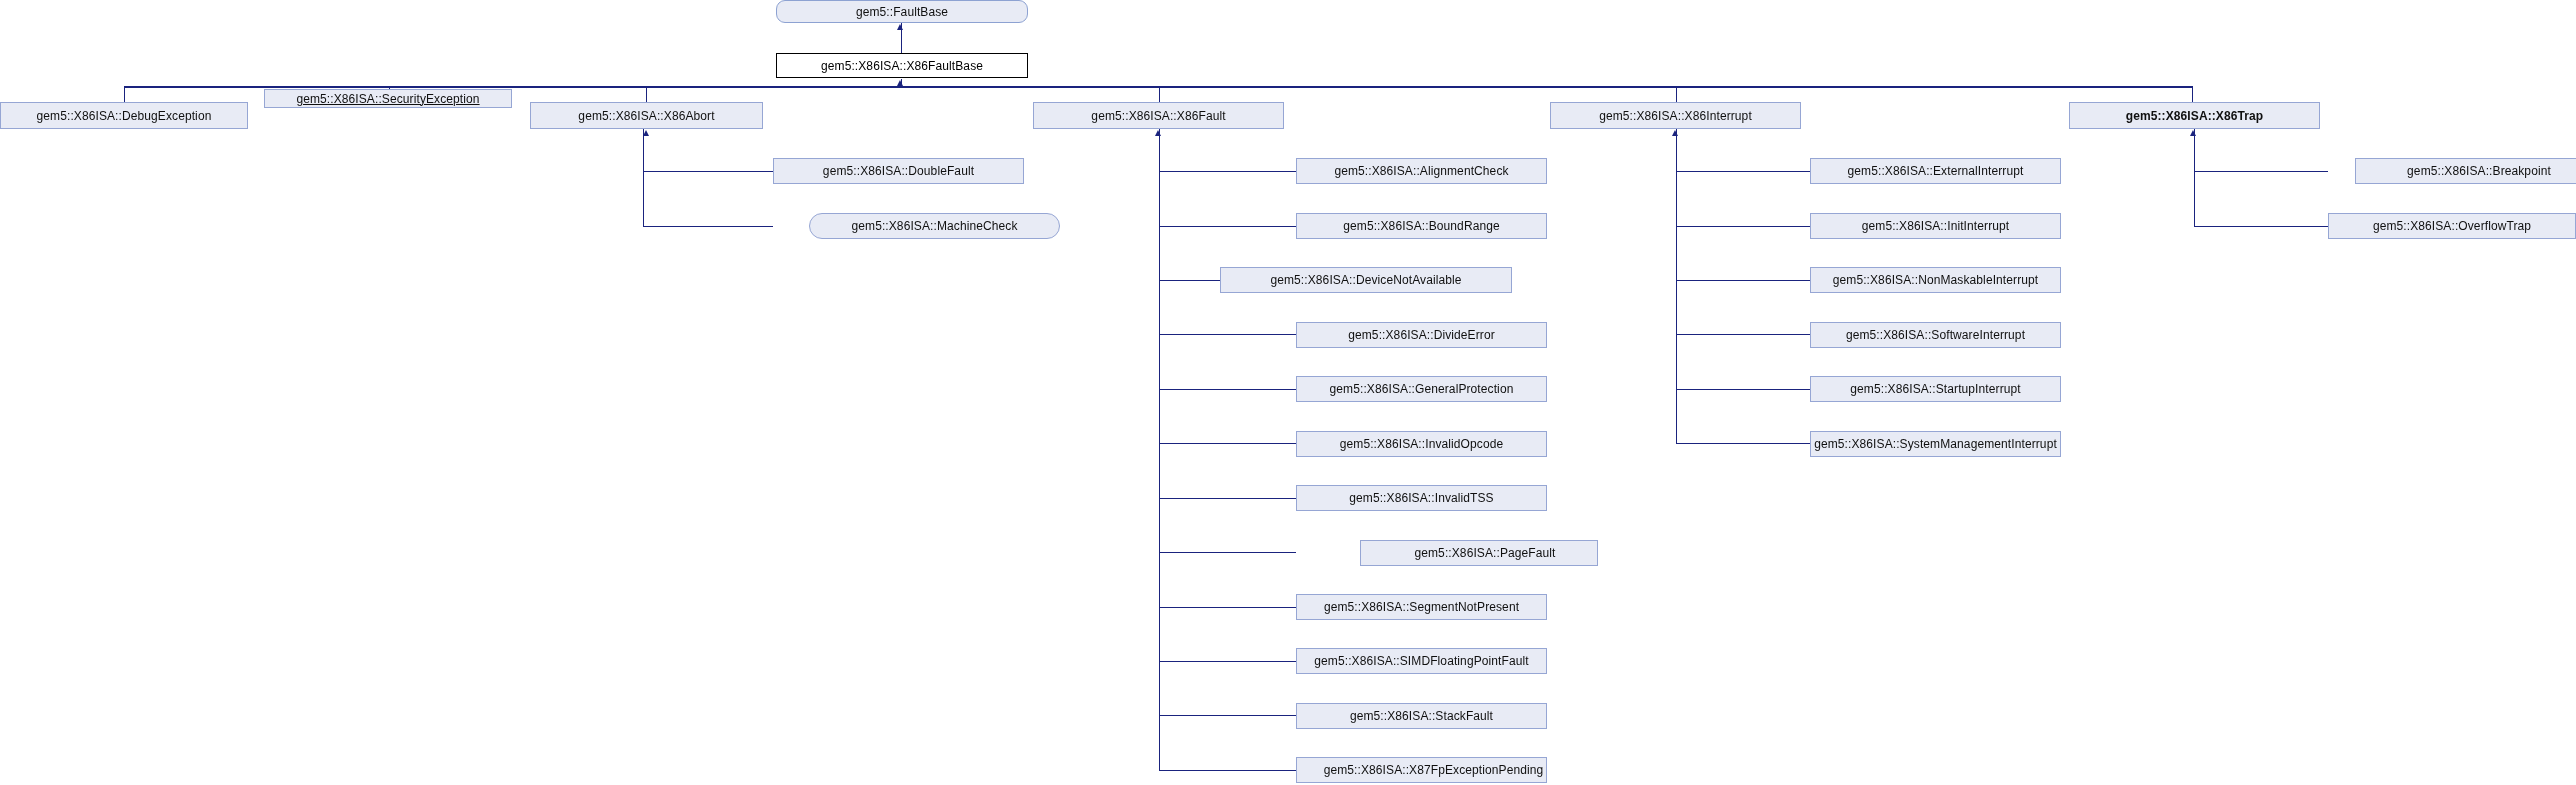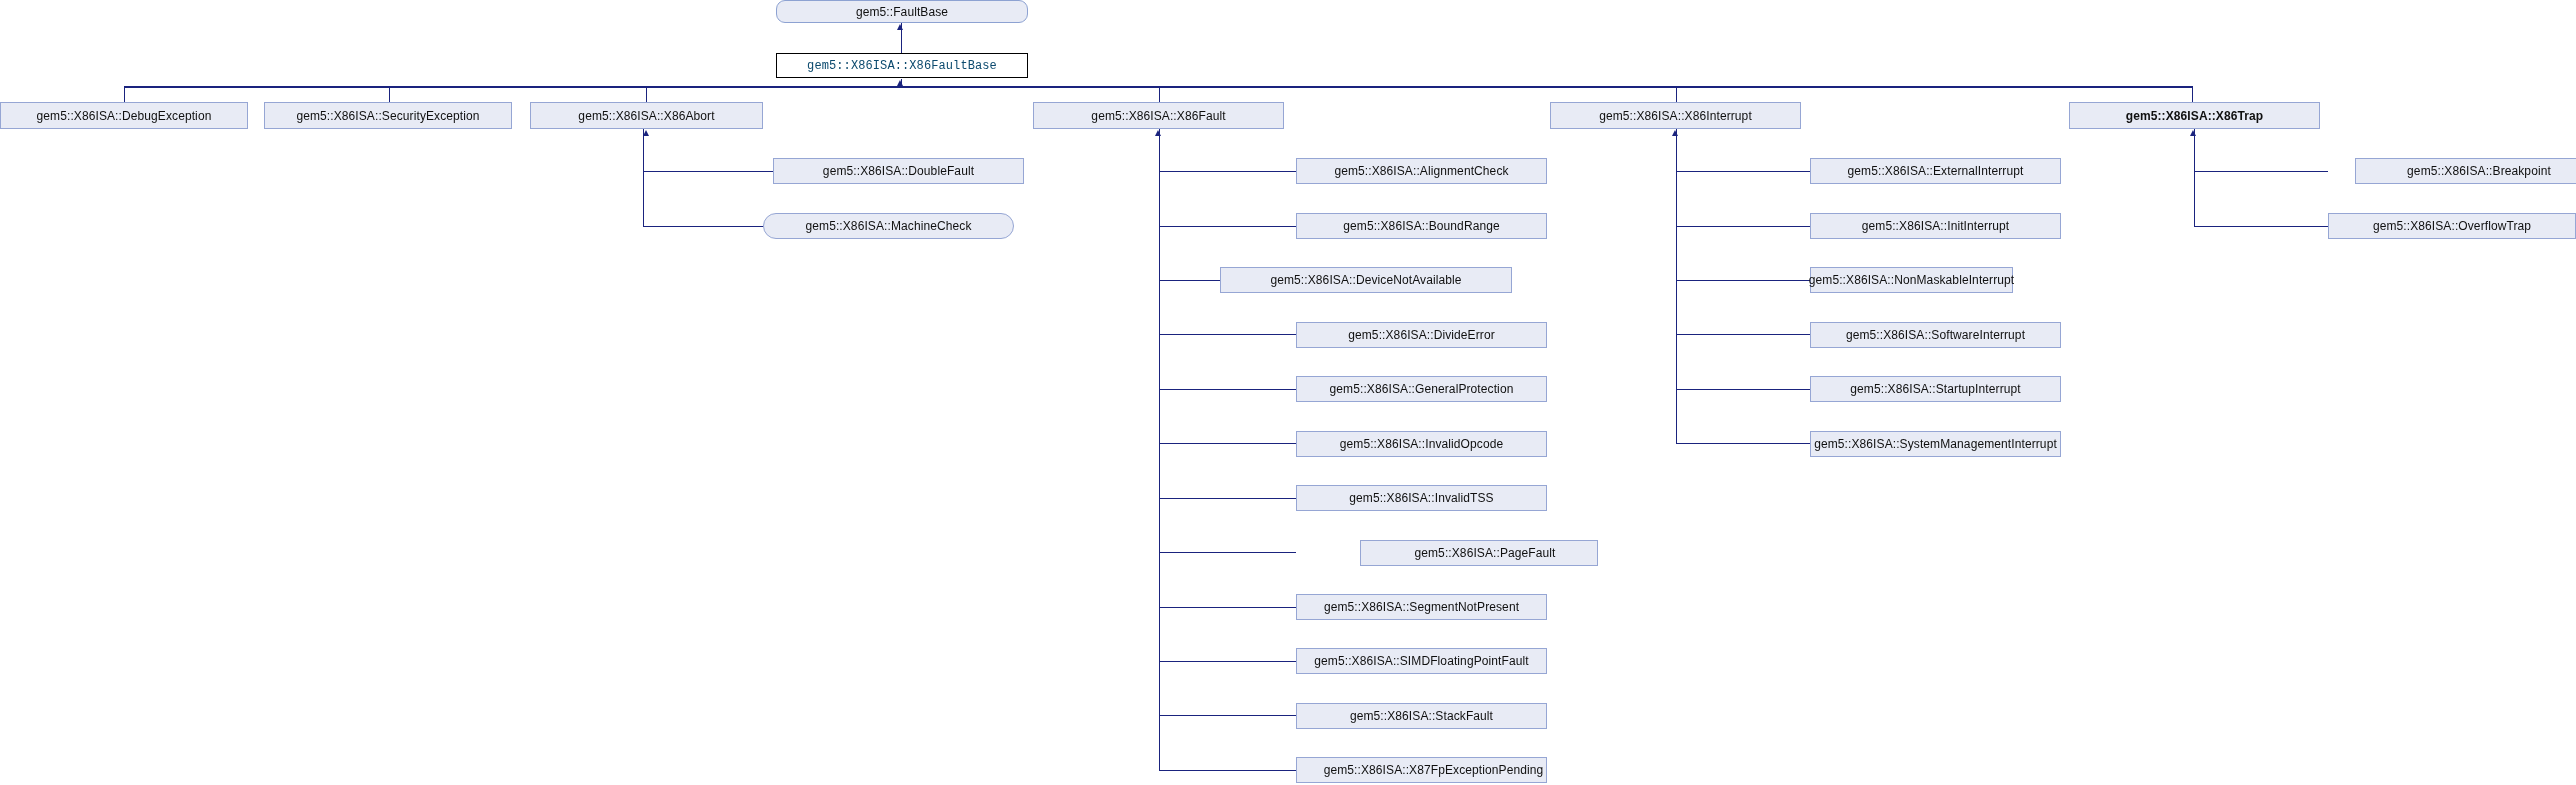--- a/index.html
+++ b/index.html
@@ -29,22 +29,21 @@
     font-size:12px;
     line-height:1;
     letter-spacing:0.1px;
     white-space:nowrap;
     cursor:pointer;
     z-index:5;
   }
   .node.root{
     background:#ffffff;
     border:1.9px solid #000000;
-    color:#0c4a6e;
-    font-family:Liberation Mono, monospace;
+    color:#000000;
   }
   .node.top{
     border-color:#8da2d2;
   }
   
   .edge{
     position:absolute;
     background:#1a237e;
     z-index:1;
   }
@@ -101,41 +100,41 @@
     <div class="edge h" style="left: 2194px; top: 226px; width: 134px;"></div>
     <div class="arrow" style="left: 897px; top: 24px;"></div>
     <div class="arrow" style="left: 897px; top: 80px;"></div>
     <div class="arrow" style="left: 643px; top: 130px;"></div>
     <div class="arrow" style="left: 1155px; top: 130px;"></div>
     <div class="arrow" style="left: 1672px; top: 130px;"></div>
     <div class="arrow" style="left: 2190px; top: 130px;"></div>
     <div class="node top" style="left: 776px; top: 0px; width: 252px; height: 23px; border-radius: 9px;">gem5::FaultBase</div>
     <div class="node root" style="left: 776px; top: 53px; width: 252px; height: 25px;">gem5::X86ISA::X86FaultBase</div>
     <div class="node" style="left: 0px; top: 102px; width: 248px; height: 27px;">gem5::X86ISA::DebugException</div>
-    <div class="node" style="left: 264px; top: 102px; width: 248px; height: 27px;">gem5::X86ISA::SecurityException</div>
+    <div class="node" style="left: 264px; top: 89px; width: 248px; height: 19px; text-decoration: underline;">gem5::X86ISA::SecurityException</div>
     <div class="node" style="left: 530px; top: 102px; width: 233px; height: 27px;">gem5::X86ISA::X86Abort</div>
     <div class="node" style="left: 1033px; top: 102px; width: 251px; height: 27px;">gem5::X86ISA::X86Fault</div>
     <div class="node" style="left: 1550px; top: 102px; width: 251px; height: 27px;">gem5::X86ISA::X86Interrupt</div>
     <div class="node" style="left: 2069px; top: 102px; width: 251px; height: 27px; font-weight: bold;">gem5::X86ISA::X86Trap</div>
     <div class="node" style="left: 773px; top: 158px; width: 251px; height: 26px;">gem5::X86ISA::DoubleFault</div>
-    <div class="node" style="left: 763px; top: 213px; width: 251px; height: 26px; border-radius: 13px;">gem5::X86ISA::MachineCheck</div>
+    <div class="node" style="left: 809px; top: 213px; width: 251px; height: 26px; border-radius: 13px;">gem5::X86ISA::MachineCheck</div>
     <div class="node" style="left: 1296px; top: 158px; width: 251px; height: 26px;">gem5::X86ISA::AlignmentCheck</div>
     <div class="node" style="left: 1296px; top: 213px; width: 251px; height: 26px;">gem5::X86ISA::BoundRange</div>
     <div class="node" style="left: 1220px; top: 267px; width: 292px; height: 26px;">gem5::X86ISA::DeviceNotAvailable</div>
     <div class="node" style="left: 1296px; top: 322px; width: 251px; height: 26px;">gem5::X86ISA::DivideError</div>
     <div class="node" style="left: 1296px; top: 376px; width: 251px; height: 26px;">gem5::X86ISA::GeneralProtection</div>
     <div class="node" style="left: 1296px; top: 431px; width: 251px; height: 26px;">gem5::X86ISA::InvalidOpcode</div>
     <div class="node" style="left: 1296px; top: 485px; width: 251px; height: 26px;">gem5::X86ISA::InvalidTSS</div>
     <div class="node" style="left: 1360px; top: 540px; width: 238px; height: 26px; padding-left: 12px;">gem5::X86ISA::PageFault</div>
     <div class="node" style="left: 1296px; top: 594px; width: 251px; height: 26px;">gem5::X86ISA::SegmentNotPresent</div>
     <div class="node" style="left: 1296px; top: 648px; width: 251px; height: 26px;">gem5::X86ISA::SIMDFloatingPointFault</div>
     <div class="node" style="left: 1296px; top: 703px; width: 251px; height: 26px;">gem5::X86ISA::StackFault</div>
     <div class="node" style="left: 1296px; top: 757px; width: 251px; height: 26px; padding-left: 24px;">gem5::X86ISA::X87FpExceptionPending</div>
     <div class="node" style="left: 1810px; top: 158px; width: 251px; height: 26px;">gem5::X86ISA::ExternalInterrupt</div>
     <div class="node" style="left: 1810px; top: 213px; width: 251px; height: 26px;">gem5::X86ISA::InitInterrupt</div>
-    <div class="node" style="left: 1810px; top: 267px; width: 203px; height: 26px;">gem5::X86ISA::NonMaskableInterrupt</div>
+    <div class="node" style="left: 1810px; top: 267px; width: 251px; height: 26px;">gem5::X86ISA::NonMaskableInterrupt</div>
     <div class="node" style="left: 1810px; top: 322px; width: 251px; height: 26px;">gem5::X86ISA::SoftwareInterrupt</div>
     <div class="node" style="left: 1810px; top: 376px; width: 251px; height: 26px;">gem5::X86ISA::StartupInterrupt</div>
     <div class="node" style="left: 1810px; top: 431px; width: 251px; height: 26px;">gem5::X86ISA::SystemManagementInterrupt</div>
     <div class="node" style="left: 2328px; top: 158px; width: 248px; height: 26px; margin-left: 27px;">gem5::X86ISA::Breakpoint</div>
     <div class="node" style="left: 2328px; top: 213px; width: 248px; height: 26px;">gem5::X86ISA::OverflowTrap</div>
   </div>
 
 
 </body></html>

